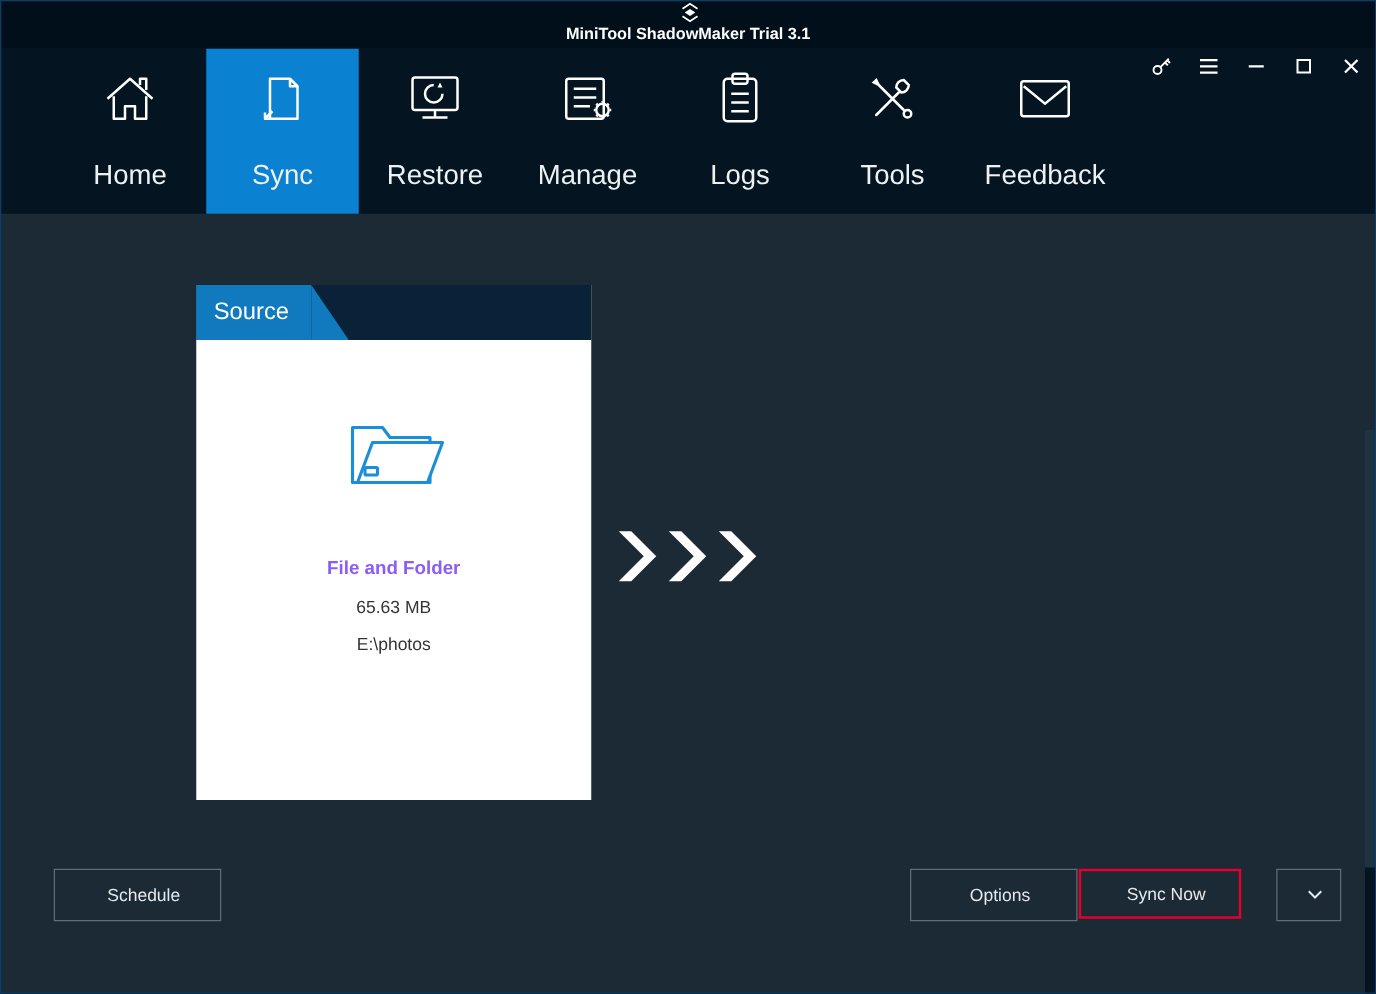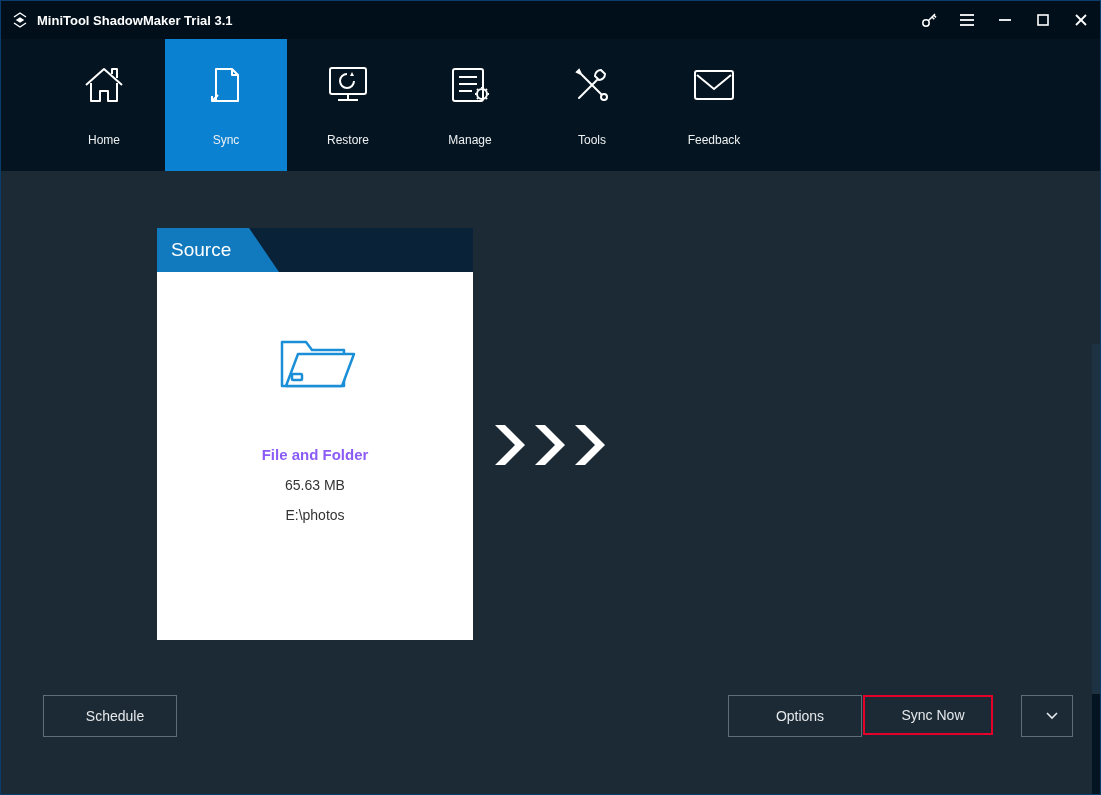--- a/index.html
+++ b/index.html
@@ -1,24 +1,24 @@
 <!DOCTYPE html>
 <html><head>
 <meta charset="utf-8">
 <style>
   html,body{margin:0;padding:0;font-family:"Segoe UI",Arial,sans-serif;background:#000;}
   .window{width:1101px;height:795px;background:#1b2a35;position:relative;box-sizing:border-box;border:1px solid #0a3d6b;overflow:hidden;}
   
-  .titlebar{height:38px;background:#000f1a;display:flex;align-items:center;color:#fff;font-size:13px;}
+  .titlebar{height:38px;background:#000f1a;display:flex;align-items:center;color:#fff;font-size:13px;flex-direction:column;}
   .appicon{width:18px;height:18px;margin:0 8px 0 10px;display:inline-flex;align-items:center;justify-content:center;}
   .titlecontrols{margin-left:auto;display:flex;align-items:center;height:100%;}
   .tctl{width:38px;height:38px;display:flex;align-items:center;justify-content:center;cursor:pointer;color:#fff;}
   
   .nav{height:132px;background:#041420;display:flex;align-items:stretch;}
-  .navitem{width:122px;display:flex;flex-direction:column;align-items:center;justify-content:center;color:#eef1f2;font-size:12px;gap:26px;cursor:pointer;}
+  .navitem{width:122px;display:flex;flex-direction:column;align-items:center;justify-content:center;color:#eef1f2;font-size:22px;gap:26px;cursor:pointer;}
   .navitem.first{margin-left:42px;}
   .navitem.active{background:#0a81d1;}
   .navitem .ico{height:44px;display:flex;align-items:center;justify-content:center;}
   
   .main{position:relative;height:calc(795px - 38px - 132px);}
   .card{position:absolute;width:316px;height:412px;background:#fff;}
   .card.src{left:156px;top:57px;}
   .card.dst{left:629px;top:57px;}
   .cardhead{position:relative;height:44px;background:#0a2238;}
   .cardhead .tab{position:absolute;left:0;top:0;height:43px;display:flex;align-items:center;}
@@ -144,20 +144,34 @@
               <line x1="11" y1="27" x2="24" y2="27"></line>
               <circle cx="34" cy="30" r="5"></circle>
               <path d="M34 24 V23 M34 37 V36 M28 30 H27 M41 30 H40 M30 26 L29 25 M38 34 L39 35 M30 34 L29 35 M38 26 L39 25"></path>
             </g>
           </svg>
       </span>
       <span>Manage</span>
     </div>
     <div class="navitem">
       <span class="ico">
+        <svg width="38" height="44" viewBox="0 0 38 44">
+            <g stroke="#fff" stroke-width="2" fill="none">
+              <rect x="6" y="6" width="26" height="34" rx="3"></rect>
+              <rect x="13" y="2" width="12" height="8" rx="2"></rect>
+              <line x1="12" y1="18" x2="26" y2="18"></line>
+              <line x1="12" y1="25" x2="26" y2="25"></line>
+              <line x1="12" y1="32" x2="26" y2="32"></line>
+            </g>
+          </svg>
+      </span>
+      <span>Logs</span>
+    </div>
+    <div class="navitem">
+      <span class="ico">
         <svg width="42" height="42" viewBox="0 0 42 42">
             <g stroke="#fff" stroke-width="2" fill="none" stroke-linecap="round">
               <path d="M8 34 L26 16"></path>
               <path d="M30 6 A6 6 0 0 0 24 12 L28 16 A6 6 0 0 0 34 10 Z"></path>
               <path d="M10 10 L30 30 M6 8 L10 10 L8 6 Z"></path>
               <circle cx="33" cy="33" r="3"></circle>
             </g>
           </svg>
       </span>
       <span>Tools</span>

